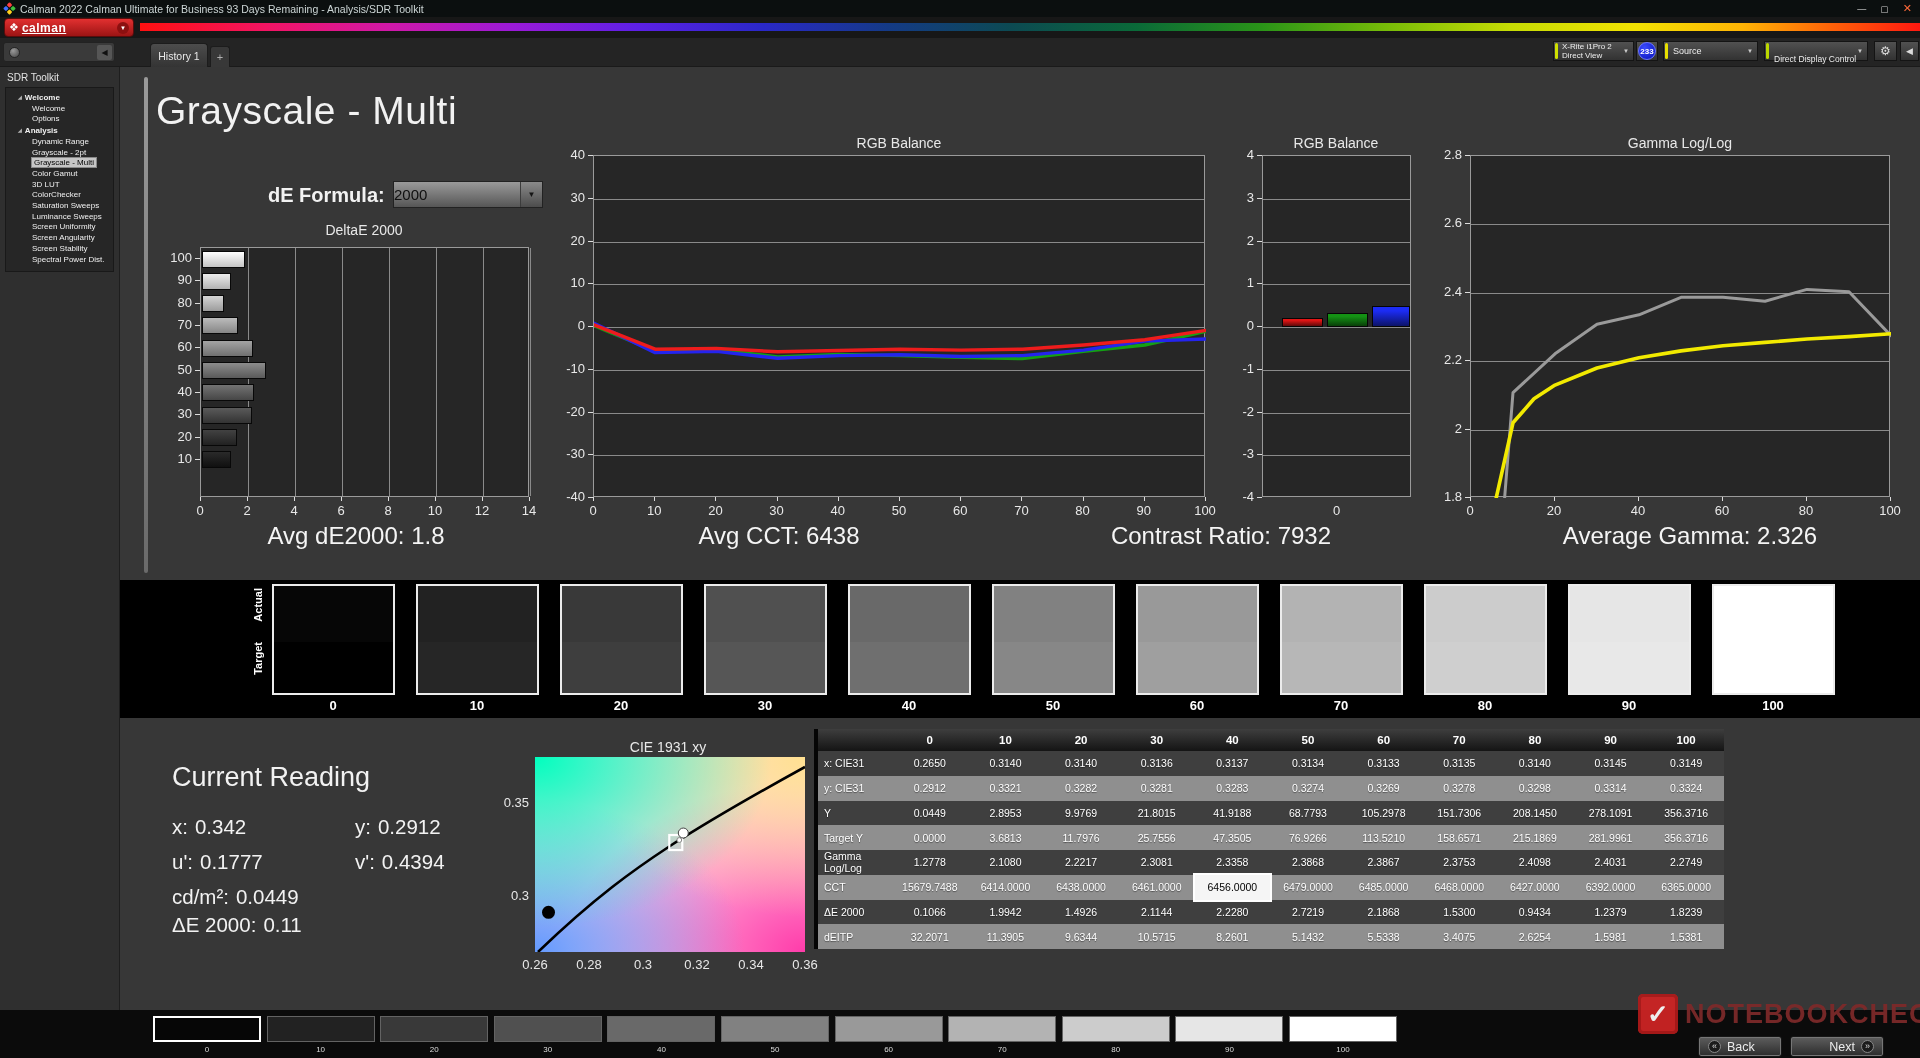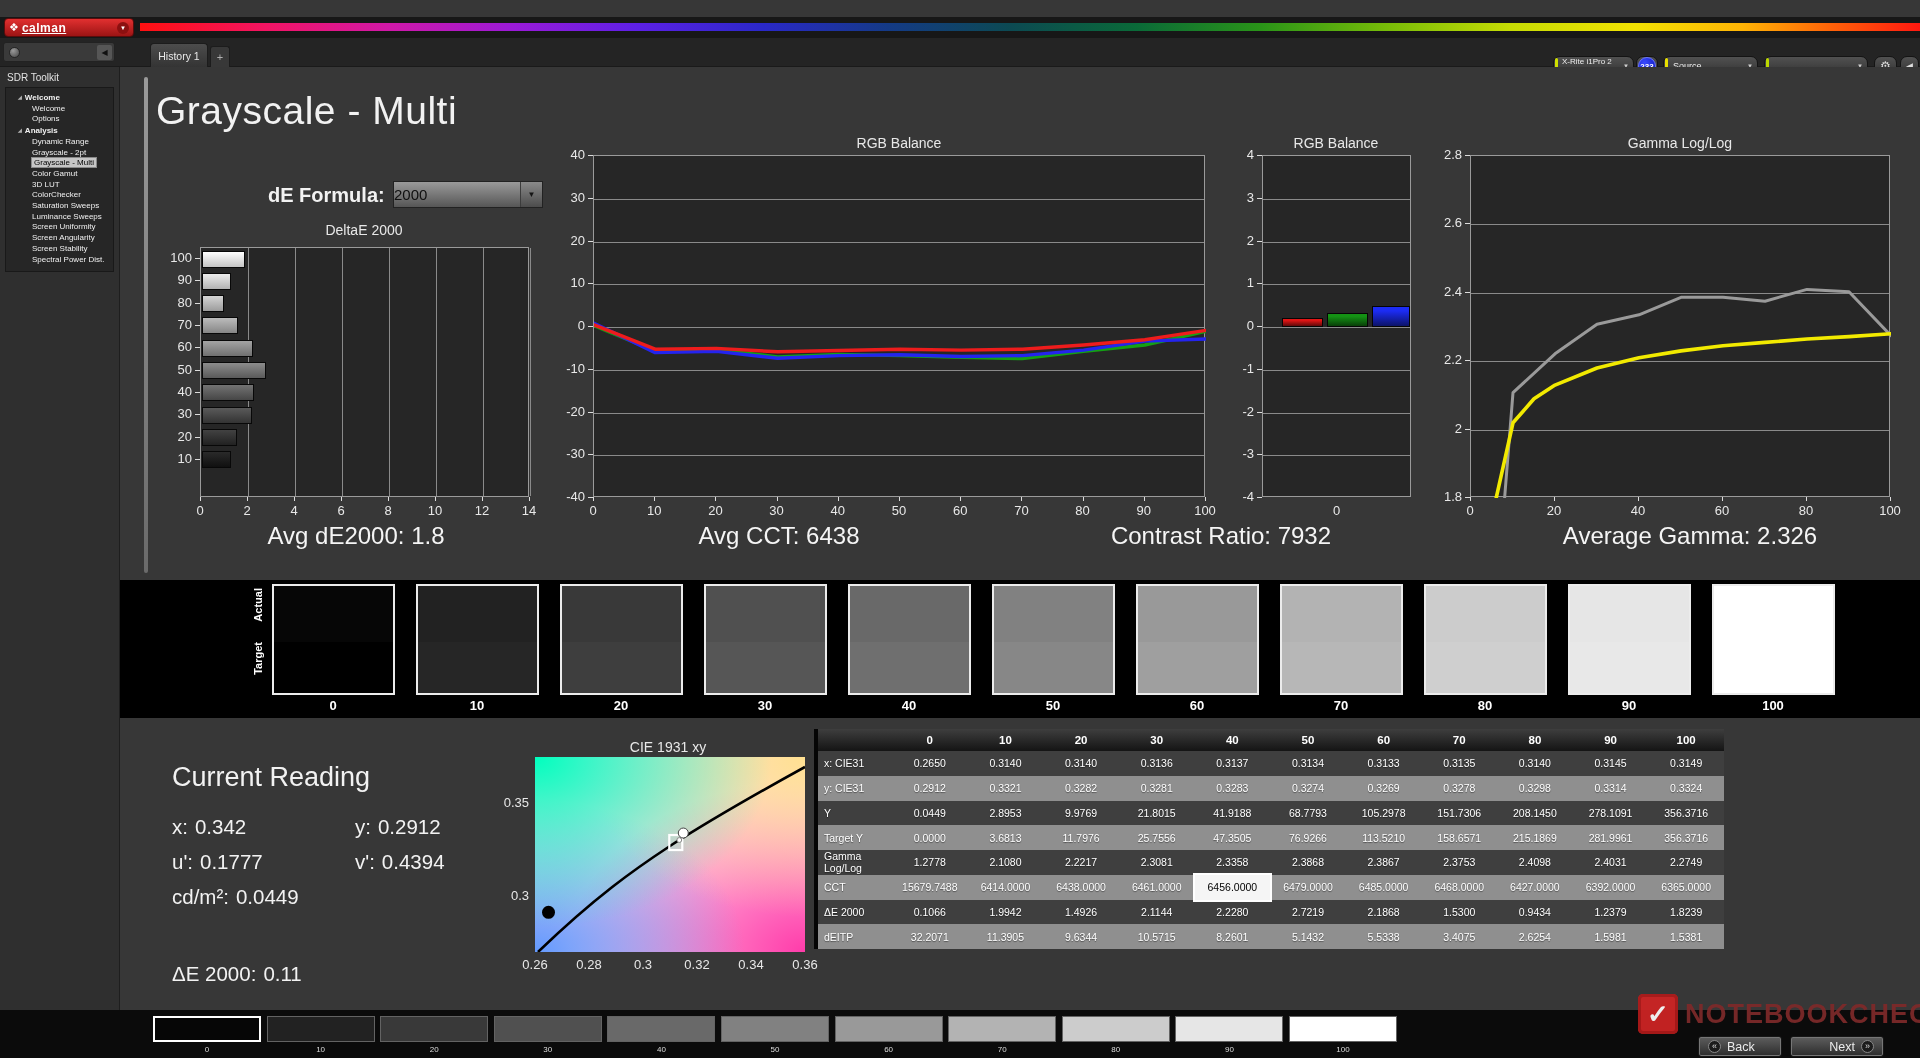--- a/index.html
+++ b/index.html
@@ -26,21 +26,21 @@
   .rainbow{position:absolute;left:140px;top:6px;right:0;height:8px;
     background:linear-gradient(to right,#ff1010 0%,#f31462 7%,#d018a8 14%,#9a1ad8 21%,#5c20e6 28%,#2a28c8 35%,#143a86 42%,#0c4a52 49%,#0a6a38 56%,#2a9418 63%,#77bc08 70%,#c6dc04 77%,#f2e202 84%,#ffb405 90%,#ff6208 95%,#ff1810 100%);}
 
   
   .tabrow{position:absolute;left:0;top:38px;width:1920px;height:29px;background:#242424;border-bottom:1px solid #1a1a1a;}
   .ptoggle{position:absolute;left:3px;top:4px;width:112px;height:20px;background:#3a3a3a;border:1px solid #222;border-radius:3px;display:flex;align-items:center;}
   .pt-circle{width:11px;height:11px;border-radius:50%;margin-left:5px;background:radial-gradient(circle at 35% 30%,#9a9a9a,#444);border:1px solid #242424;}
   .pt-arrow{margin-left:auto;margin-right:2px;width:15px;height:15px;background:#565656;border-radius:2px;color:#101010;font-size:8px;line-height:15px;text-align:center;}
   .tab{position:absolute;left:150px;top:5px;width:58px;height:24px;background:linear-gradient(#4c4c4c,#343434);border:1px solid #1c1c1c;border-bottom:none;border-radius:4px 4px 0 0;color:#e8e8e8;font-size:10.5px;display:flex;align-items:center;justify-content:center;}
   .tabplus{position:absolute;left:210px;top:8px;width:20px;height:21px;background:#383838;border:1px solid #1c1c1c;border-bottom:none;border-radius:3px 3px 0 0;color:#b0b0b0;font-size:11px;display:flex;align-items:center;justify-content:center;}
-  .tile{position:absolute;top:18px;height:20px;background:linear-gradient(#515151,#323232);border:1px solid #141414;border-radius:7px;color:#eee;display:flex;align-items:center;}
+  .tile{position:absolute;top:3px;height:20px;background:linear-gradient(#515151,#323232);border:1px solid #141414;border-radius:0;color:#eee;display:flex;align-items:center;}
   .stripe{position:absolute;left:1px;top:1px;bottom:1px;width:3px;border-radius:2px;}
   .tile-text.two{display:flex;flex-direction:column;font-size:8px;line-height:9px;padding-left:8px;}
   .tile-text.one{font-size:9px;padding-left:9px;}
   .dd-arrow{position:absolute;right:4px;top:50%;transform:translateY(-50%);font-size:6px;color:#ccc;}
   .badge{width:18px;height:18px;border-radius:50%;background:radial-gradient(circle at 35% 30%,#3a4aff,#0812b8);border:1px solid #6a74ff;color:#fff;font-size:8px;font-weight:bold;display:flex;align-items:center;justify-content:center;margin:0 auto;}
   .tile.sq{justify-content:center;color:#ddd;font-size:12px;}
 
   
   .sidebar{position:absolute;left:0;top:67px;width:120px;height:943px;background:#2f2f2f;border-right:1px solid #1e1e1e;}
   .sb-title{padding:5px 7px 4px;font-size:10px;color:#e2e2e2;}
@@ -120,20 +120,34 @@
   .watermark{position:absolute;left:1638px;top:994px;display:flex;align-items:center;gap:7px;opacity:0.93;z-index:10;pointer-events:none;}
   .wm-box{width:40px;height:40px;border-radius:5px;background:#cf2424;box-shadow:inset 0 0 0 3px #b01a1a;display:flex;align-items:center;justify-content:center;}
   .wm-check{color:#fff;font-size:26px;font-weight:bold;}
   .wm-text{font-size:27px;font-weight:bold;color:#7e2a2a;letter-spacing:1px;}
 </style>
 </head>
 <body>
 
 <div id="app">
 
+  <div class="titlebar">
+    <span class="app-icon">
+        <i></i>
+        <i></i>
+        <i></i>
+        <i></i>
+      </span>
+    <span>Calman 2022 Calman Ultimate for Business 93 Days Remaining  - Analysis/SDR Toolkit</span>
+    <span class="tb-controls">
+      <span>—</span>
+      <span>▢</span>
+      <span class="close">✕</span>
+    </span>
+  </div>
 
   <div class="brandbar">
     <div class="calman-logo">
       <span class="logo-icon">❖</span>
       <span class="logo-text">calman</span>
       <span class="logo-dd">▼</span>
     </div>
     <div class="rainbow"></div>
   </div>
 
@@ -467,21 +481,21 @@
     </div>
     <div class="cr-line" style="left:52px;top:783px;">
       <span>u':</span><span class="cr-v">0.1777</span>
     </div>
     <div class="cr-line" style="left:235px;top:783px;">
       <span>v':</span><span class="cr-v">0.4394</span>
     </div>
     <div class="cr-line" style="left:52px;top:818px;">
       <span>cd/m²:</span><span class="cr-v">0.0449</span>
     </div>
-    <div class="cr-line" style="left:52px;top:895px;">
+    <div class="cr-line" style="left:52px;top:846px;">
       <span>ΔE 2000:</span><span class="cr-v">0.11</span>
     </div>
 
     <div class="cie-title">CIE 1931 xy</div>
     <div class="cie-plot">
       <svg id="cie-svg" width="270" height="195">
         <path d="M3,195 C60,140 100,112 135,89 C180,60 230,32 270,10" fill="none" stroke="#000" stroke-width="2.6"></path>
         <circle id="cie-dot" r="6.5" fill="#000" cx="13.500000000000016" cy="155.36736641221364"></circle>
         <g id="cie-marker">
           <rect id="cie-rect" width="13" height="15" fill="none" stroke="#fff" stroke-width="2.2" x="134.28999999999994" y="78.0333969465648"></rect>

